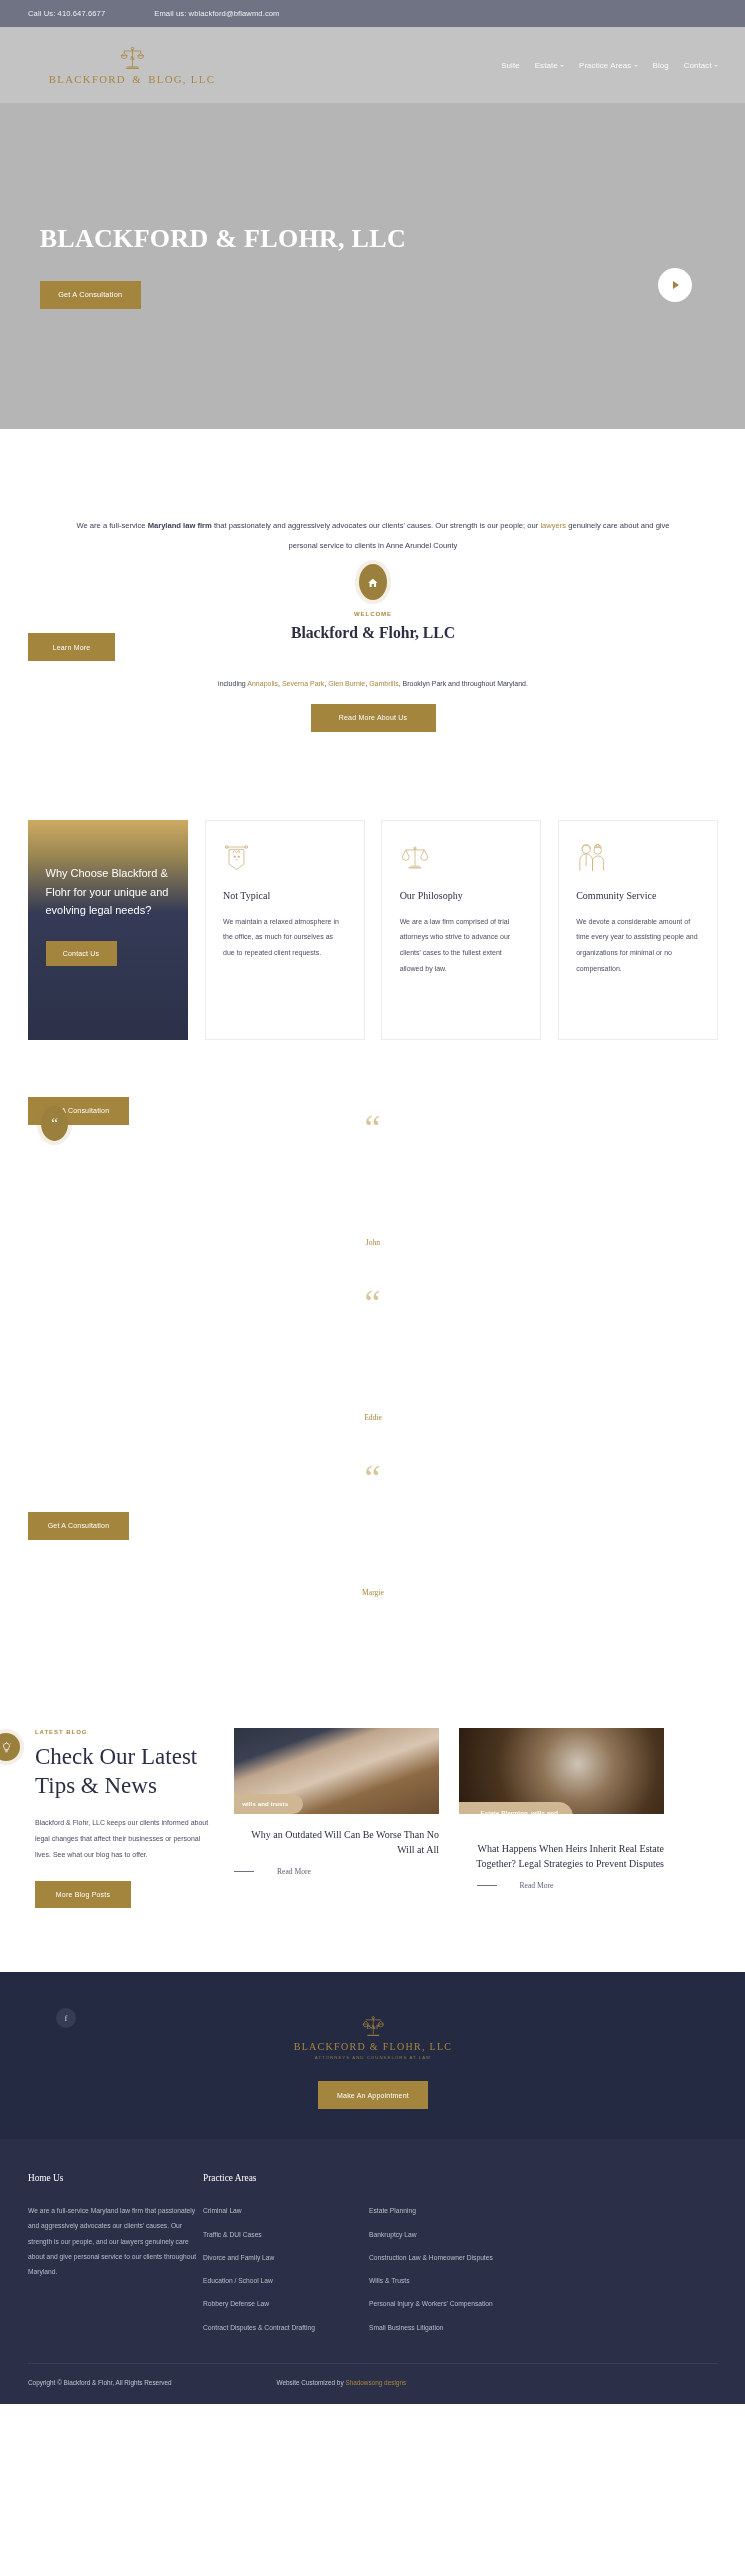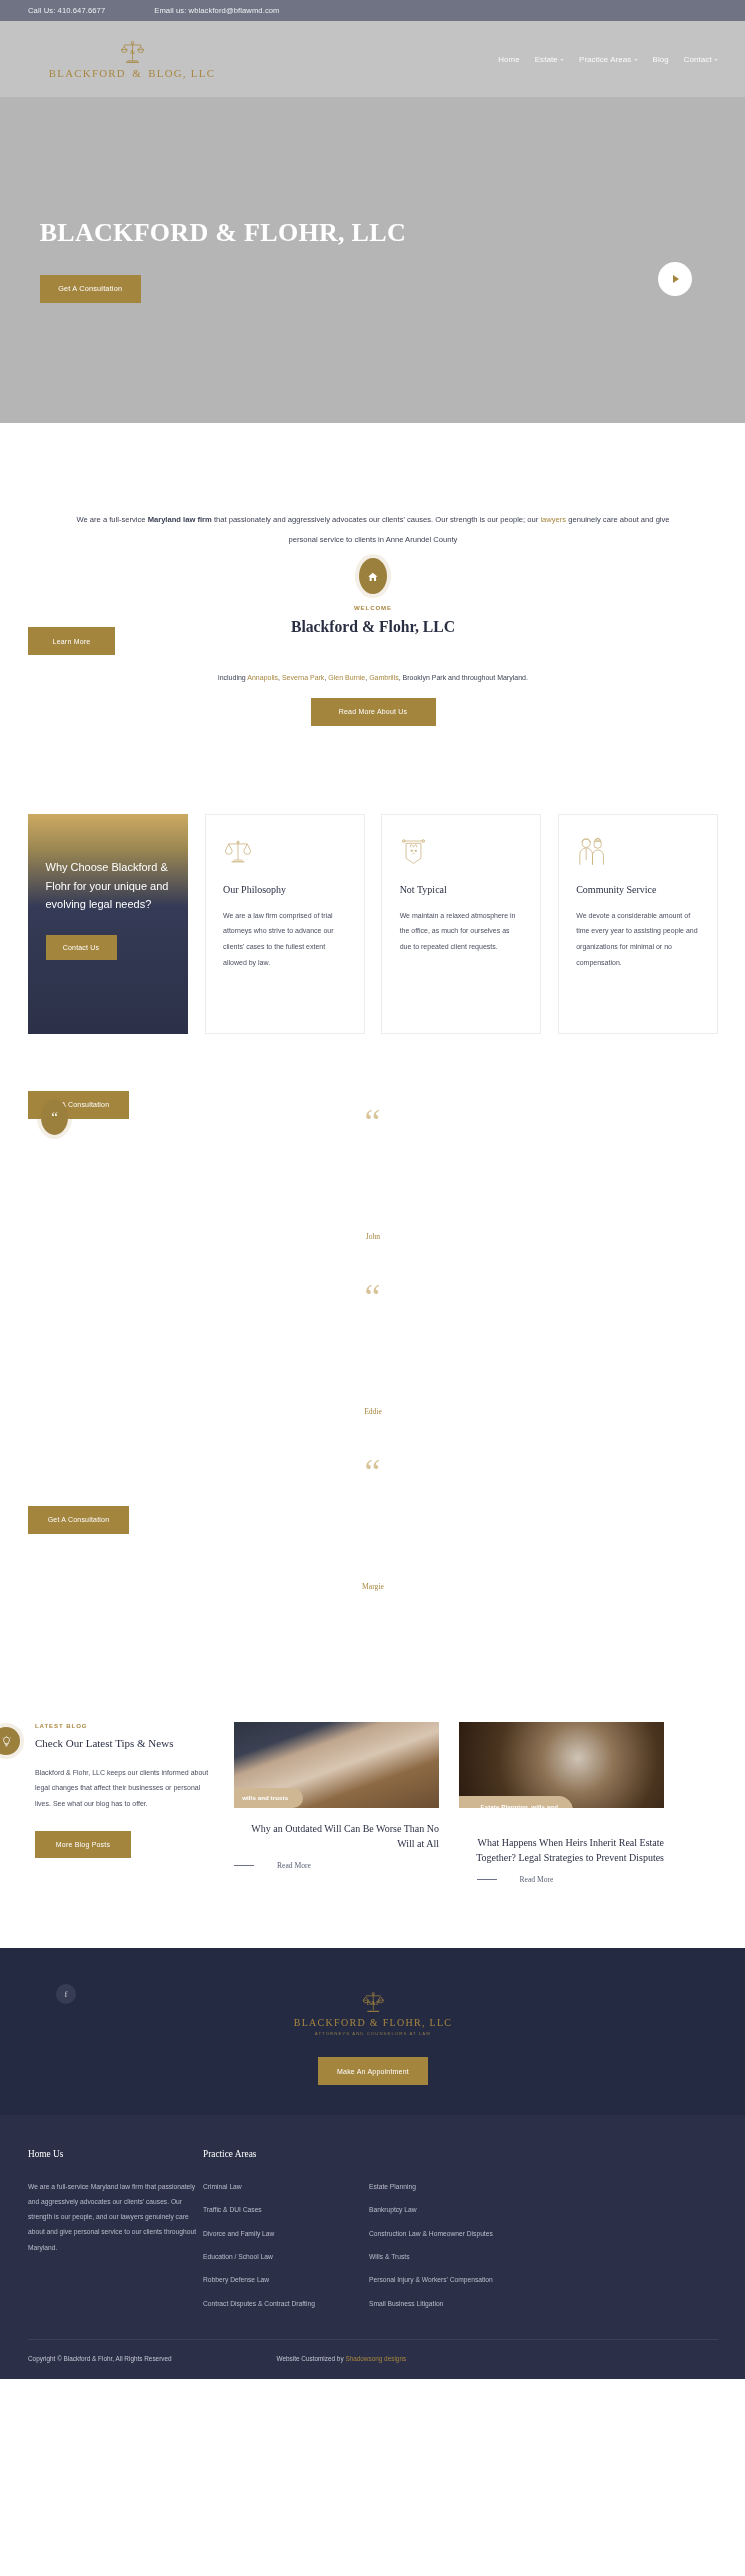--- a/index.html
+++ b/index.html
@@ -9,21 +9,21 @@
     background:#ffffff;
     color:#2b2f44;
     width:746px;
     overflow-x:hidden;
   }
   .serif { font-family:"Liberation Serif", serif; }
 
   
   .topbar {
     background:#6f7384;
-    height:21px;
+    height:27px;
     display:flex;
     align-items:center;
     padding-left:28px;
     gap:49px;
   }
   .topbar span { color:#f0f0f3; font-size:7.6px; letter-spacing:0.1px; }
 
   
   .header {
     height:76px;
@@ -301,21 +301,21 @@
     box-shadow:0 0 0 4.1px rgba(168,134,63,.13);
   }
   .blog-kicker {
     color:#a8863f;
     font-size:6.1px;
     letter-spacing:0.9px;
     font-weight:700;
   }
   .blog-heading {
     font-family:"Liberation Serif", serif;
-    font-size:11px;
+    font-size:23px;
     font-weight:400;
     line-height:1.28;
     margin-top:7px;
     color:#2b2f44;
   }
   .blog-desc {
     font-size:7px;
     line-height:2.25;
     color:#4a4e60;
     margin-top:15px;
@@ -492,21 +492,21 @@
       <text x="23" y="26" font-family="Liberation Serif, serif" font-size="11" fill="#a8863f" text-anchor="middle">&amp;</text>
     </svg>
     <div class="logo-text">
       <span>BLACKFORD</span>
       <span class="logo-amp">&amp;</span>
       <span>BLOG, LLC</span>
     </div>
   </div>
   <div class="nav">
     <div class="nav-item">
-      <span>Home</span>
+      <span>Suite</span>
     </div>
     <div class="nav-item">
       <span>Estate</span>
       <i class="caret"></i>
     </div>
     <div class="nav-item">
       <span>Practice Areas</span>
       <i class="caret"></i>
     </div>
     <div class="nav-item">
@@ -548,55 +548,55 @@
 
     <button class="btn-gold btn-learn">Learn More</button>
     <button class="btn-gold btn-readmore">Read More About Us</button>
   </div>
 </div>
 
 <div class="features">
   <div class="why-card">
     <h3>Why Choose Blackford &amp; Flohr for your unique and evolving legal needs?</h3>
     <button class="btn-gold why-btn">Contact Us</button>
+  </div>
+
+  <div class="feat-card">
+    <div class="feat-icon">
+      <svg width="27" height="31" viewBox="0 0 46 54" fill="none" stroke="#cbb37f" stroke-width="1.4">
+        <line x1="5" y1="7" x2="41" y2="7"></line>
+        <circle cx="6" cy="7" r="2.4"></circle>
+          <circle cx="40" cy="7" r="2.4"></circle>
+        <path d="M10 11 h26 v26 l-13 9 l-13 -9 Z"></path>
+        <path d="M17 18 l2 -5 l4 4 h0 l4 -4 l2 5"></path>
+        <circle cx="20" cy="24" r="1.3" fill="#cbb37f"></circle>
+        <circle cx="27" cy="24" r="1.3" fill="#cbb37f"></circle>
+        <path d="M23 28 l-2 2 M23 28 l2 2"></path>
+      </svg>
+    </div>
+    <h4>Not Typical</h4>
+    <p>We maintain a relaxed atmosphere in the office, as much for ourselves as due to repeated client requests.</p>
   </div>
 
   <div class="feat-card">
     <div class="feat-icon">
       <svg width="30" height="30" viewBox="0 0 52 52" fill="none" stroke="#cbb37f" stroke-width="1.4">
         <line x1="26" y1="8" x2="26" y2="40"></line>
         <line x1="10" y1="12" x2="42" y2="12"></line>
         <path d="M4 24 L10 12 L16 24"></path>
           <path d="M4 24 a6 6 0 0 0 12 0"></path>
         <path d="M36 24 L42 12 L48 24"></path>
           <path d="M36 24 a6 6 0 0 0 12 0"></path>
         <circle cx="26" cy="9" r="2"></circle>
         <path d="M18 40 h16"></path>
           <line x1="15" y1="43" x2="37" y2="43" stroke-width="2"></line>
       </svg>
     </div>
     <h4>Our Philosophy</h4>
     <p>We are a law firm comprised of trial attorneys who strive to advance our clients' cases to the fullest extent allowed by law.</p>
-  </div>
-
-  <div class="feat-card">
-    <div class="feat-icon">
-      <svg width="27" height="31" viewBox="0 0 46 54" fill="none" stroke="#cbb37f" stroke-width="1.4">
-        <line x1="5" y1="7" x2="41" y2="7"></line>
-        <circle cx="6" cy="7" r="2.4"></circle>
-          <circle cx="40" cy="7" r="2.4"></circle>
-        <path d="M10 11 h26 v26 l-13 9 l-13 -9 Z"></path>
-        <path d="M17 18 l2 -5 l4 4 h0 l4 -4 l2 5"></path>
-        <circle cx="20" cy="24" r="1.3" fill="#cbb37f"></circle>
-        <circle cx="27" cy="24" r="1.3" fill="#cbb37f"></circle>
-        <path d="M23 28 l-2 2 M23 28 l2 2"></path>
-      </svg>
-    </div>
-    <h4>Not Typical</h4>
-    <p>We maintain a relaxed atmosphere in the office, as much for ourselves as due to repeated client requests.</p>
   </div>
 
   <div class="feat-card">
     <div class="feat-icon">
       <svg width="33" height="30" viewBox="0 0 56 52" fill="none" stroke="#cbb37f" stroke-width="1.4">
         <circle cx="17" cy="11" r="7"></circle>
         <path d="M10 10 a7 7 0 0 1 14 0"></path>
         <path d="M6 48 v-18 a11 11 0 0 1 11 -11 a11 11 0 0 1 11 11 v18"></path>
         <line x1="17" y1="20" x2="17" y2="40"></line>
         <circle cx="37" cy="13" r="6.5"></circle>

